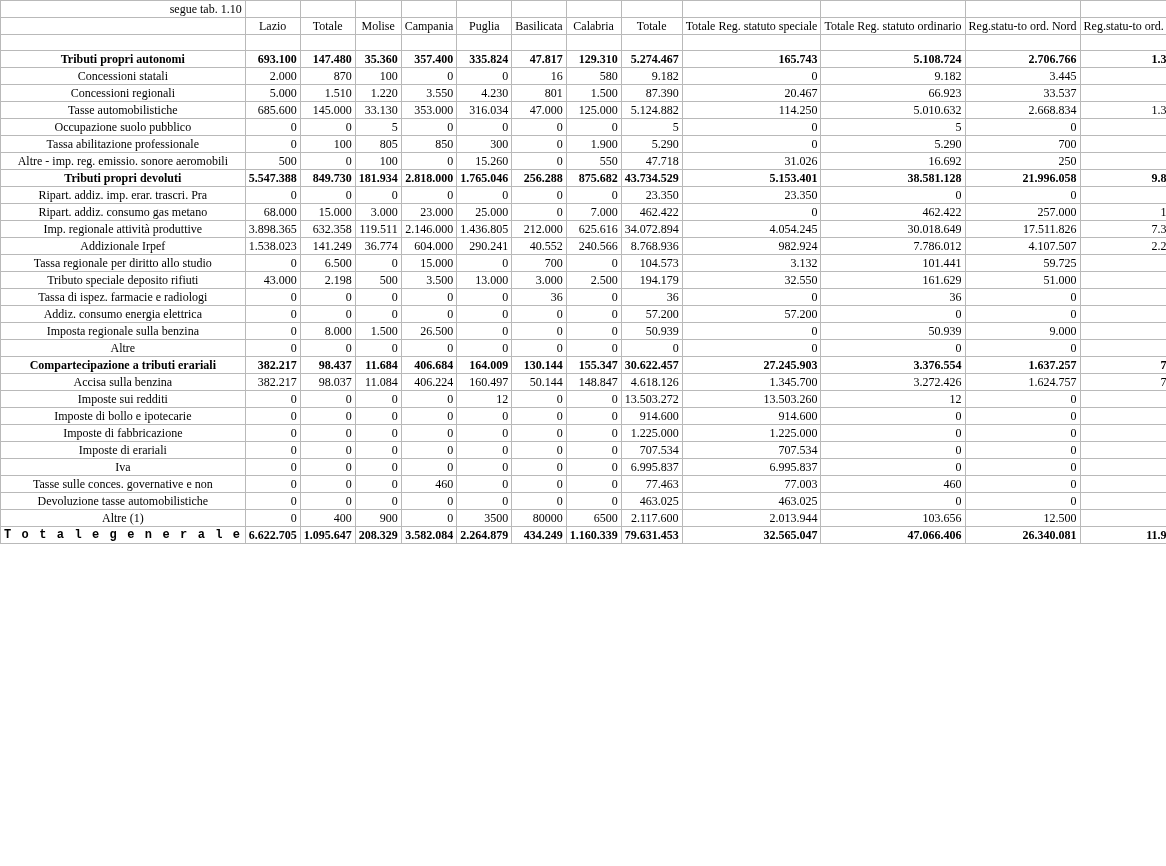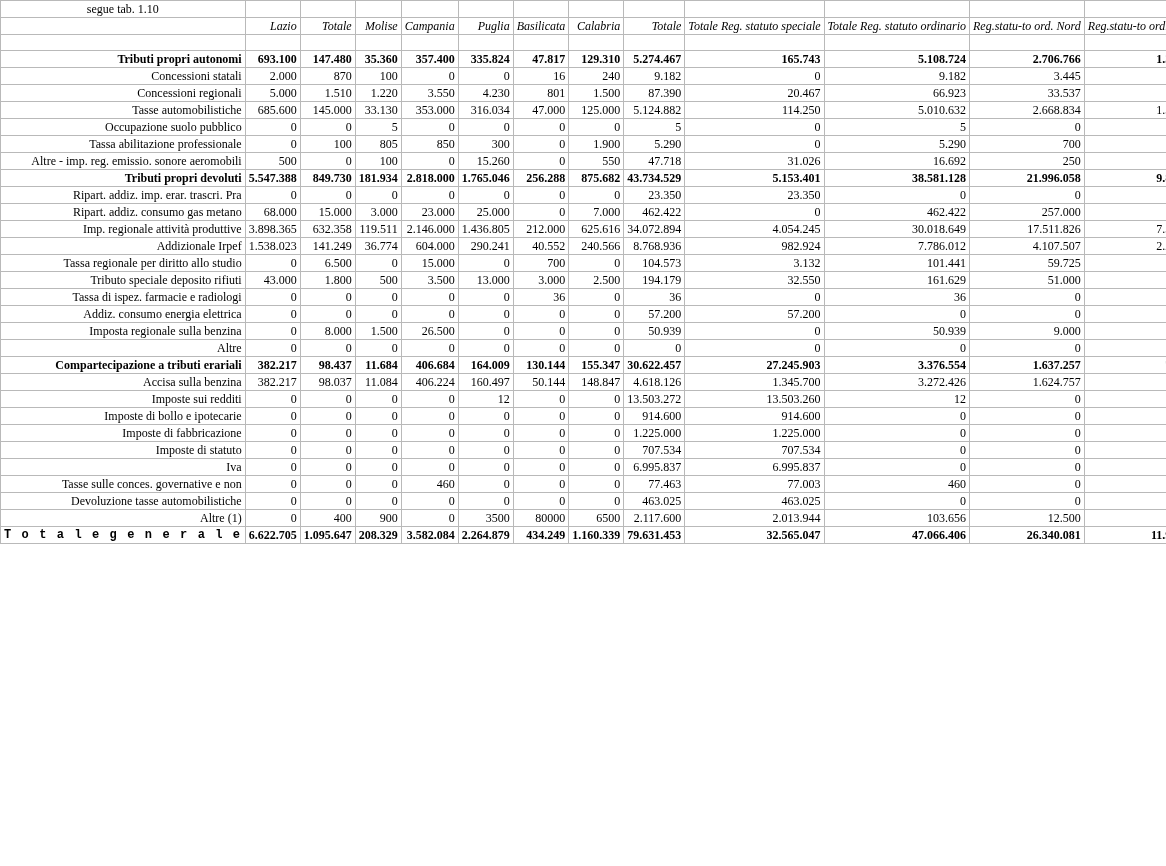--- a/index.html
+++ b/index.html
@@ -35,42 +35,41 @@
     overflow: hidden;
     height: 16px;
     box-sizing: border-box;
   }
   
   .caption-row td {
     height: 18px;
     vertical-align: middle;
   }
   .caption-cell {
-    text-align: center;
+    text-align: right;
     font-size: 12px;
     margin-left: 16px;
   }
   
   .hdr td {
-    text-align: right;
+    text-align: center;
     vertical-align: middle;
     height: 100px;
     white-space: normal;
     word-wrap: break-word;
     line-height: 15px;
-    font-style: italic;
   }
   .hdr td.first {
     border: 1px solid #b9b9b9;
   }
   .spacer td {
     height: 14px;
   }
   td.label {
-    text-align: right;
+    text-align: center;
   }
   td.num {
     text-align: right;
   }
   .bold { font-weight: bold; }
   .spaced {
     font-weight: bold;
     letter-spacing: 1.6px;
     font-family: Liberation Mono, monospace;
   }
@@ -158,21 +157,21 @@
           <td class="num bold">1.348.767</td>
         </tr>
         <tr>
           <td class="label">Concessioni statali</td>
           <td class="num">2.000</td>
           <td class="num">870</td>
           <td class="num">100</td>
           <td class="num">0</td>
           <td class="num">0</td>
           <td class="num">16</td>
-          <td class="num">240</td>
+          <td class="num">580</td>
           <td class="num">9.182</td>
           <td class="num">0</td>
           <td class="num">9.182</td>
           <td class="num">3.445</td>
           <td class="num">4.391</td>
         </tr>
         <tr>
           <td class="label">Concessioni regionali</td>
           <td class="num">5.000</td>
           <td class="num">1.510</td>
@@ -333,21 +332,21 @@
           <td class="num">0</td>
           <td class="num">104.573</td>
           <td class="num">3.132</td>
           <td class="num">101.441</td>
           <td class="num">59.725</td>
           <td class="num">19.516</td>
         </tr>
         <tr>
           <td class="label">Tributo speciale deposito rifiuti</td>
           <td class="num">43.000</td>
-          <td class="num">1.800</td>
+          <td class="num">2.198</td>
           <td class="num">500</td>
           <td class="num">3.500</td>
           <td class="num">13.000</td>
           <td class="num">3.000</td>
           <td class="num">2.500</td>
           <td class="num">194.179</td>
           <td class="num">32.550</td>
           <td class="num">161.629</td>
           <td class="num">51.000</td>
           <td class="num">84.129</td>
@@ -481,21 +480,21 @@
           <td class="num">0</td>
           <td class="num">0</td>
           <td class="num">0</td>
           <td class="num">1.225.000</td>
           <td class="num">1.225.000</td>
           <td class="num">0</td>
           <td class="num">0</td>
           <td class="num">0</td>
         </tr>
         <tr>
-          <td class="label">Imposte di statuto</td>
+          <td class="label">Imposte di erariali</td>
           <td class="num">0</td>
           <td class="num">0</td>
           <td class="num">0</td>
           <td class="num">0</td>
           <td class="num">0</td>
           <td class="num">0</td>
           <td class="num">0</td>
           <td class="num">707.534</td>
           <td class="num">707.534</td>
           <td class="num">0</td>

